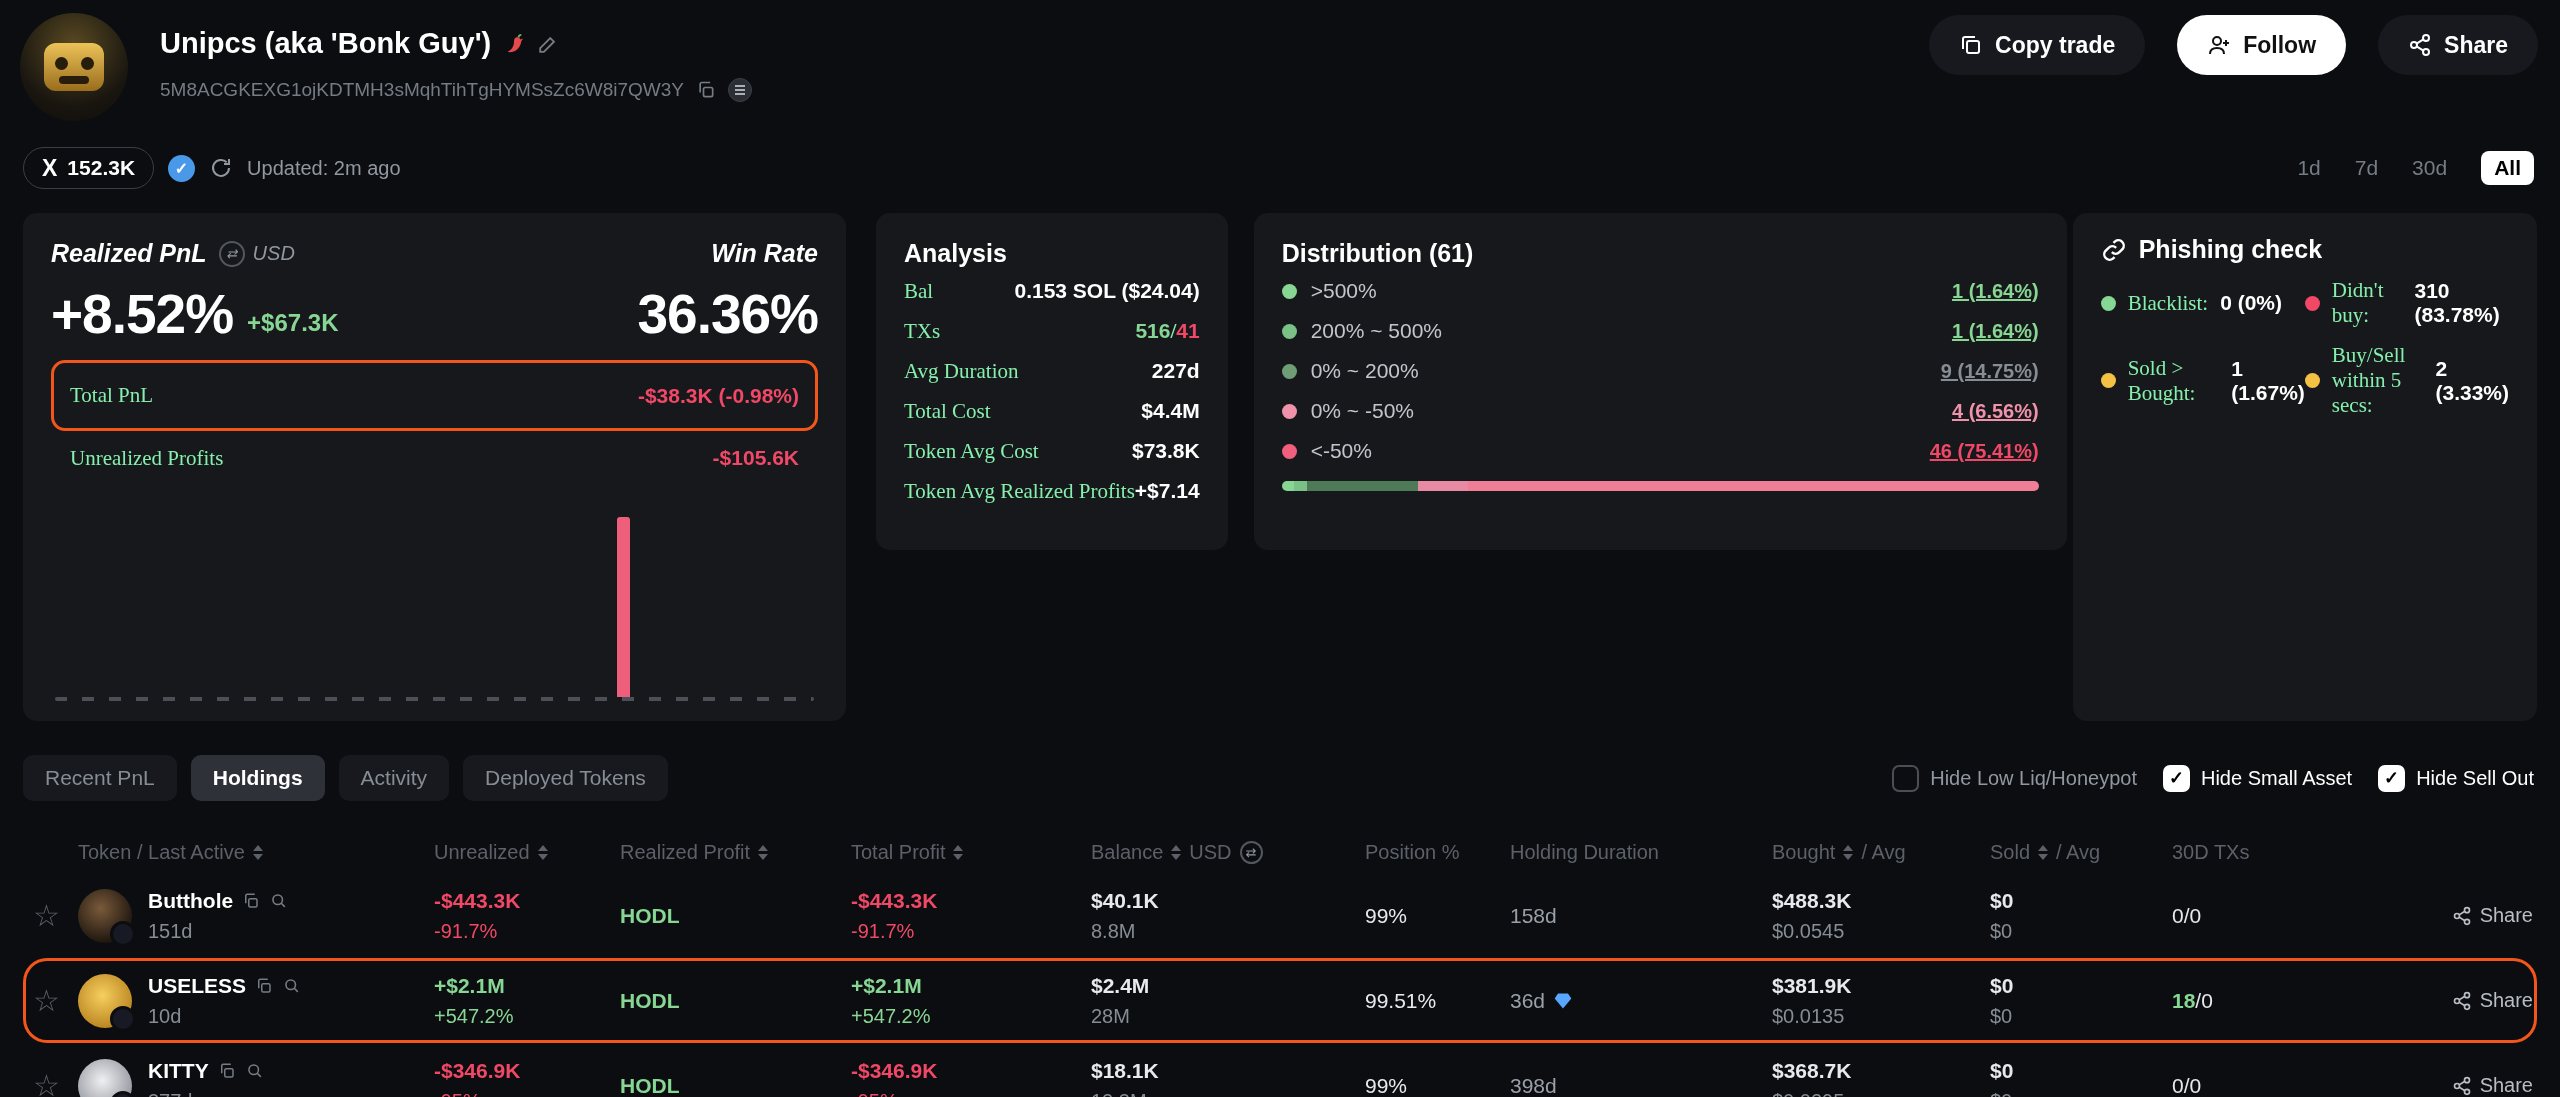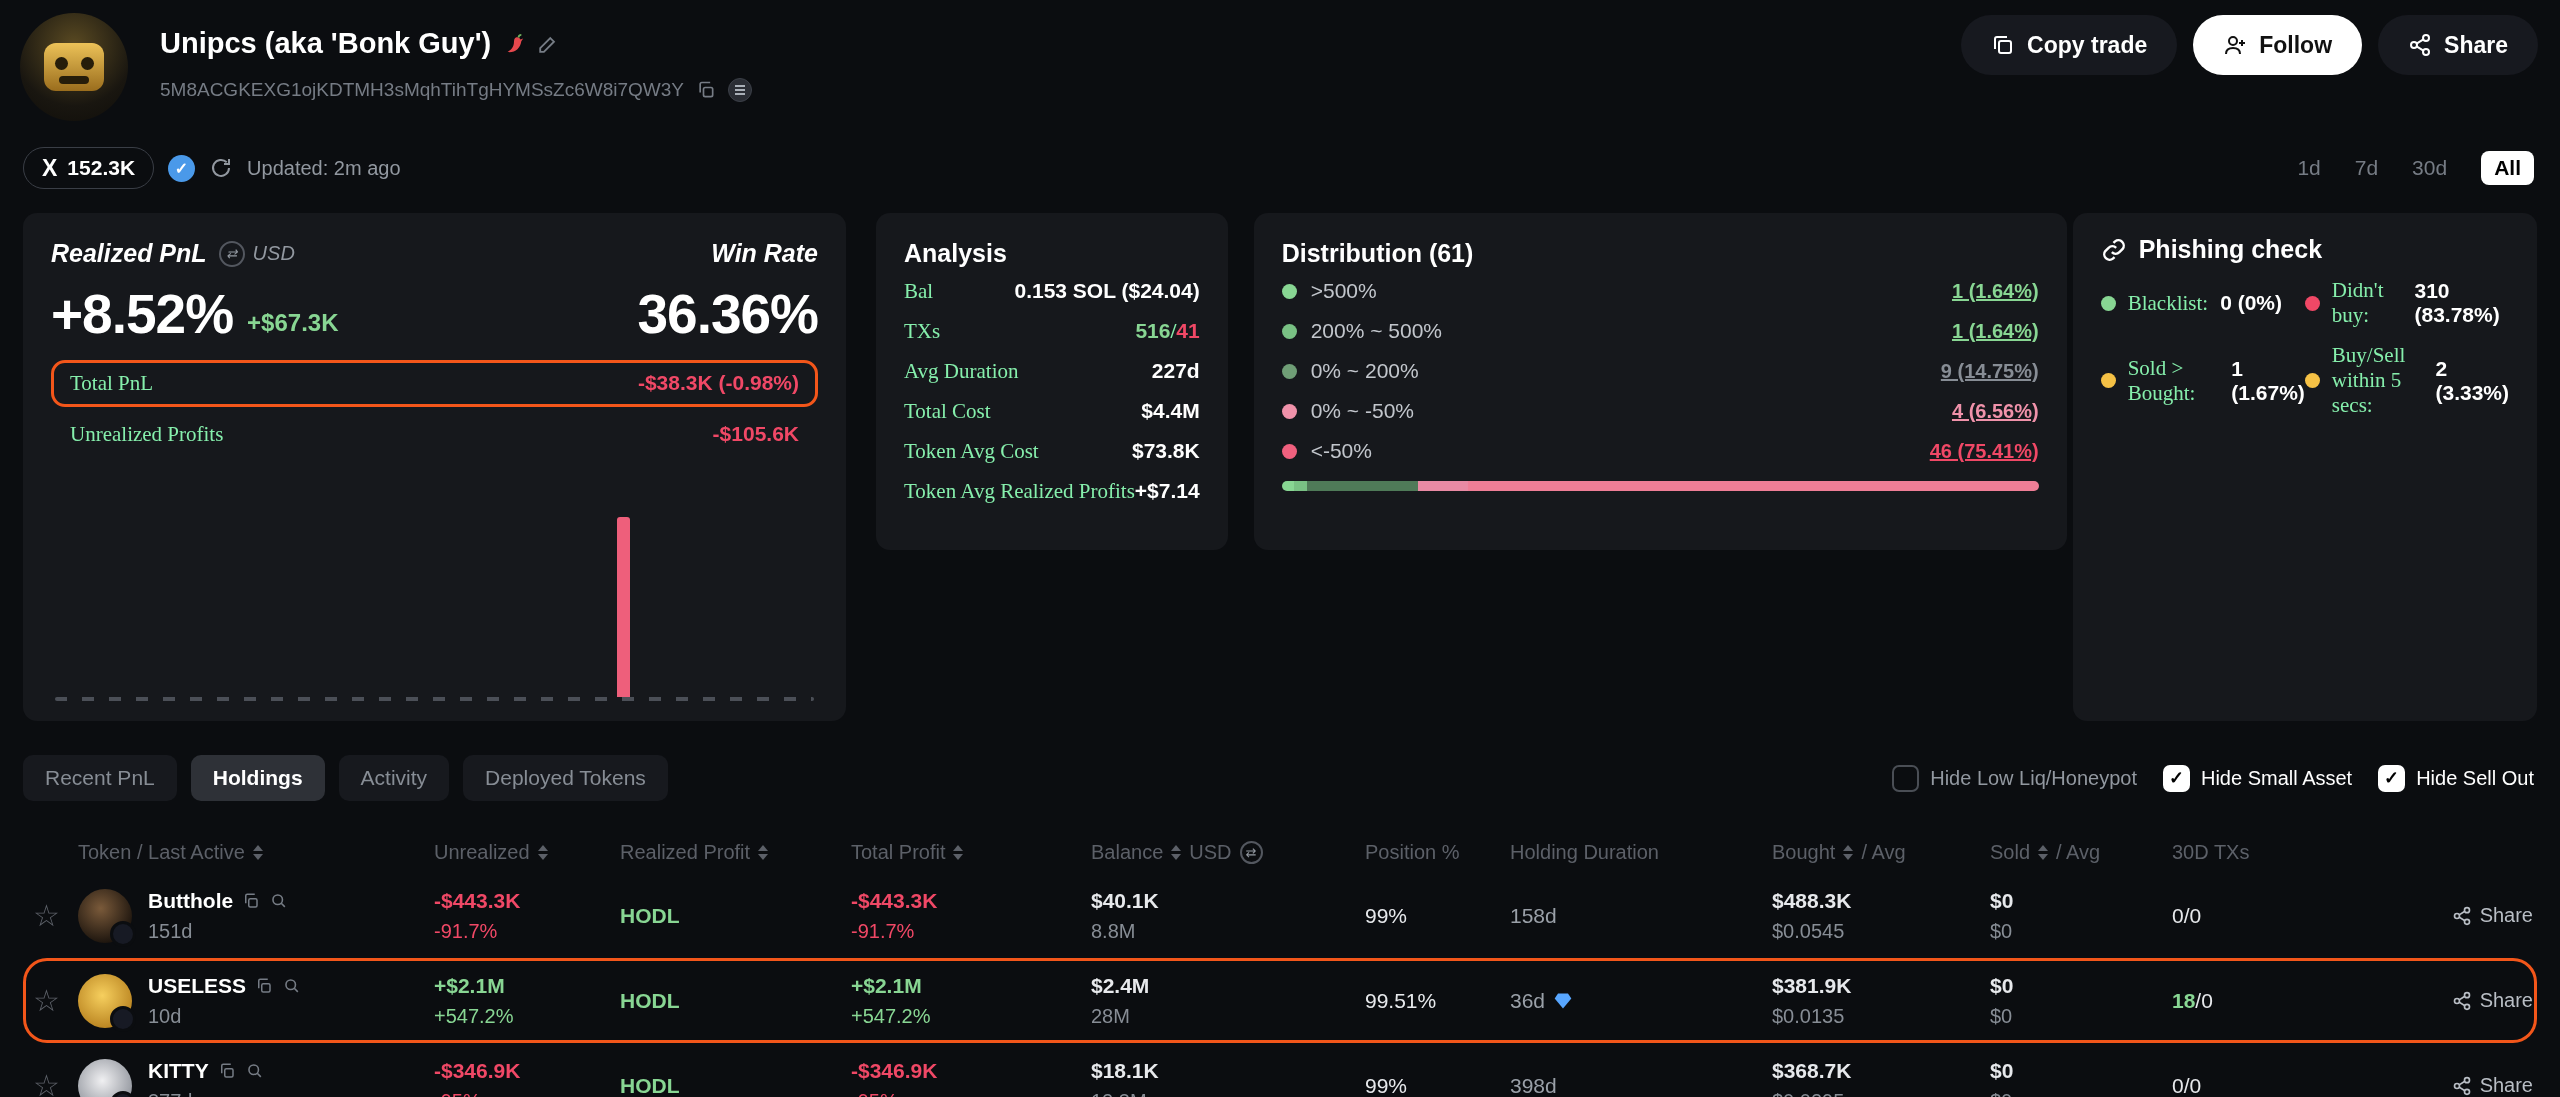--- a/index.html
+++ b/index.html
@@ -22,21 +22,21 @@
   .robot-head::after { content:""; position:absolute; left:15px; bottom:7px; width:30px; height:8px;
     border-radius:4px; background:#261d0a; }
   .pinfo { padding-top:14px; }
   .name-row { display:flex; align-items:center; gap:12px; }
   .pname { font-size:29px; font-weight:bold; color:#fff; }
   .mini-ic { display:inline-flex; align-items:center; }
   .addr-row { margin-top:18px; display:flex; align-items:center; gap:12px; color:#767c85; font-size:19px; }
   .scan-circ { width:24px; height:24px; border-radius:50%; background:#2b2e35; border:1px solid #3c4048; display:flex; align-items:center; justify-content:center; }
   .scan-circ i { display:block; width:10px; height:2px; background:#aab0b8; box-shadow:0 4px 0 #aab0b8, 0 -4px 0 #aab0b8; }
 
-  .top-actions { display:flex; gap:16px; padding-top:2px; }
+  .top-actions { display:flex; gap:32px; padding-top:2px; }
   .btn { height:60px; border-radius:30px; display:flex; align-items:center; gap:12px; padding:0 30px;
     font-size:23px; font-weight:bold; border:none; cursor:pointer; font-family:inherit; }
   .btn.dark { background:#17191f; color:#fff; }
   .btn.light { background:#ffffff; color:#111; }
 
   
   .metabar { display:flex; justify-content:space-between; align-items:center; padding:26px 26px 0 23px; }
   .meta-left { display:flex; align-items:center; gap:14px; }
   .x-pill { display:flex; align-items:center; gap:10px; border:1px solid #3a3e46; border-radius:21px;
     height:42px; padding:0 18px; font-size:21px; font-weight:bold; color:#fff; }
@@ -58,22 +58,22 @@
   .pnl-panel { width:823px; height:508px; display:flex; flex-direction:column; padding-bottom:14px; }
   .ph-row { display:flex; justify-content:space-between; align-items:center;font-style:italic; }
   .ph-left { display:flex; align-items:center; gap:12px; }
   .usd-toggle { display:flex; align-items:center; gap:8px; color:#9298a0; font-size:20px; cursor:pointer; }
   .circ-ic { width:26px; height:26px; border-radius:50%; border:2px solid #53575f; color:#9298a0;
     display:inline-flex; align-items:center; justify-content:center; font-size:13px; }
   .big-row { display:flex; justify-content:space-between; align-items:flex-end; margin-top:14px; }
   .big { font-size:55px; font-weight:800; letter-spacing:-1px; color:#fff; }
   .big-left { display:flex; align-items:flex-end; gap:14px; }
   .big-sub { font-size:24px; font-weight:bold; padding-bottom:9px; }
-  .hl-box { margin-top:14px; border:3px solid #f3561a; border-radius:14px; padding:8px 16px;
-    display:flex; justify-content:space-between; font-size:21px; }
+  .hl-box { margin-top:14px; border:3px solid #f3561a; border-radius:14px; padding:20px 16px;
+    display:flex; justify-content:space-between; align-items:center; font-size:21px; }
   .val { font-weight:bold; }
   .plain-row { margin-top:4px; padding:11px 19px; display:flex; justify-content:space-between; font-size:21px; }
   .chart { position:relative; flex:1; }
   .chart-baseline { position:absolute; left:4px; right:4px; bottom:6px; height:4px; border-radius:2px;
     background:repeating-linear-gradient(90deg,#4b4f57 0 12px, transparent 12px 27px); }
   .chart-bar { position:absolute; left:566px; bottom:10px; width:13px; height:180px;
     background:#ee5f7b; border-radius:3px 3px 0 0; }
 
   .right-col { flex:1; display:flex; flex-direction:row; gap:6px; }
   .top-row { display:flex; gap:26px; height:337px; }

